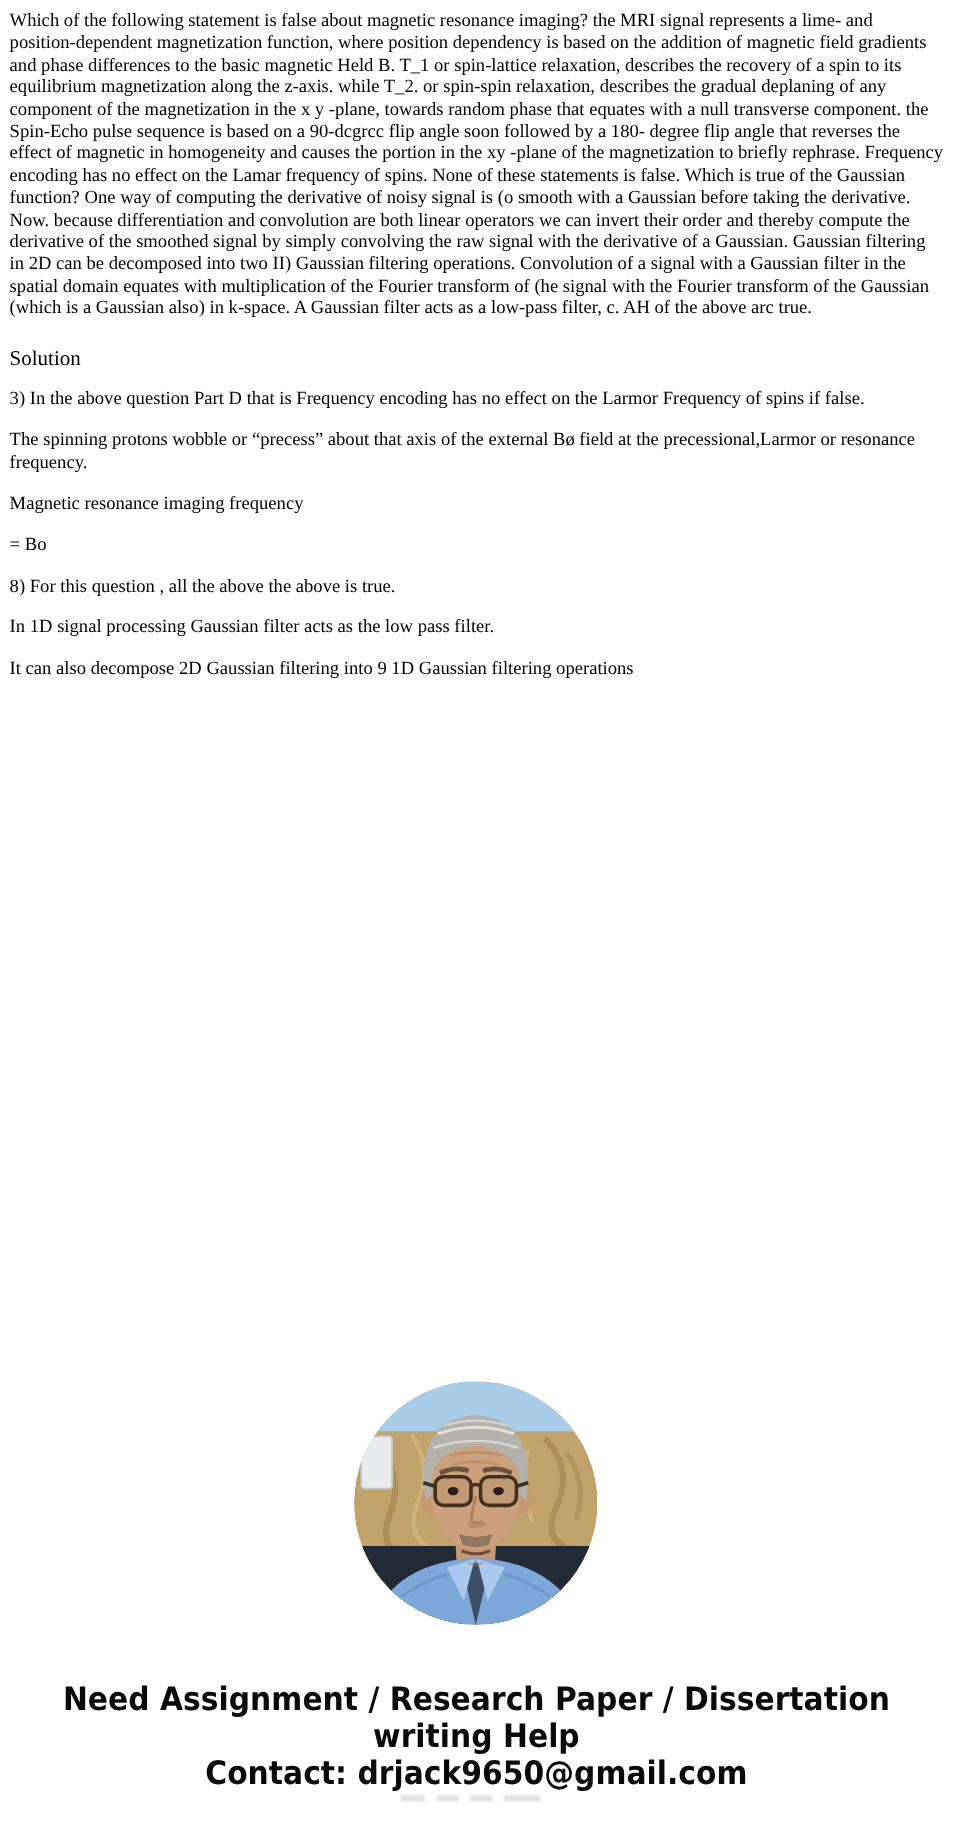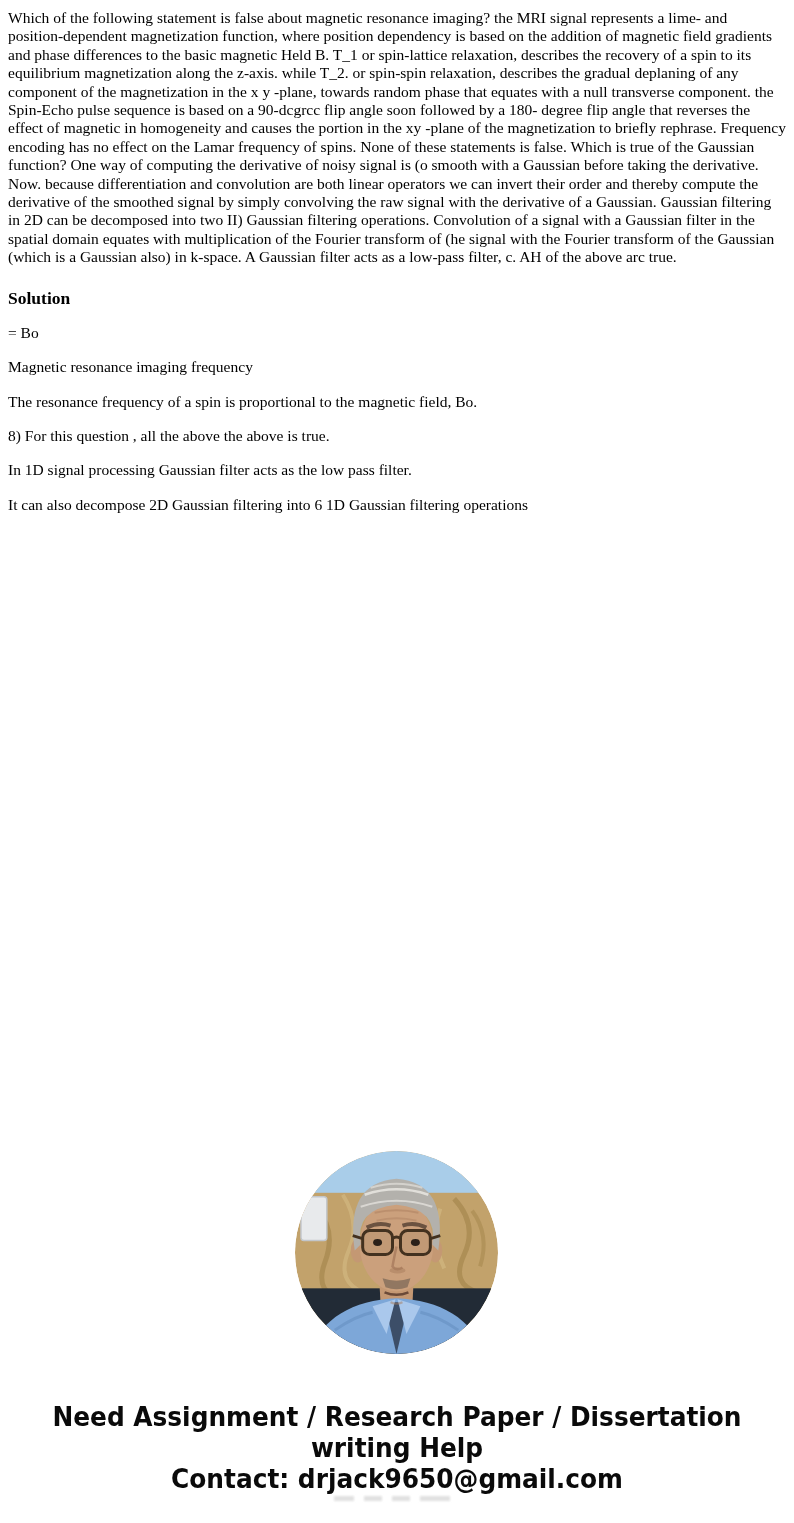--- a/index.html
+++ b/index.html
@@ -18,21 +18,21 @@
     padding: 9px 8px 0 8px;
   }
   .q-para {
     font-size: 15.5px;
     line-height: 18.4px;
     margin: 0;
     text-align: left;
   }
   .solution-heading {
     font-size: 17.5px;
-    font-weight: bold;
+    font-weight: normal;
     margin: 21px 0 0 0;
     line-height: 20px;
   }
   .s-para {
     font-size: 15.5px;
     line-height: 18.4px;
     margin: 16px 0 0 0;
   }
   .avatar {
     position: absolute;
@@ -69,26 +69,27 @@
     display: inline-block;
   }
   .wm1 { width: 20px; } .wm2 { width: 18px; } .wm3 { width: 18px; } .wm4 { width: 30px; }
 </style>
 </head>
 <body>
 
 <div class="doc">
   <p class="q-para">Which of the following statement is false about magnetic resonance imaging? the MRI signal represents a lime- and position-dependent magnetization function, where position dependency is based on the addition of magnetic field gradients and phase differences to the basic magnetic Held B. T_1 or spin-lattice relaxation, describes the recovery of a spin to its equilibrium magnetization along the z-axis. while T_2. or spin-spin relaxation, describes the gradual deplaning of any component of the magnetization in the x y -plane, towards random phase that equates with a null transverse component. the Spin-Echo pulse sequence is based on a 90-dcgrcc flip angle soon followed by a 180- degree flip angle that reverses the effect of magnetic in homogeneity and causes the portion in the xy -plane of the magnetization to briefly rephrase. Frequency encoding has no effect on the Lamar frequency of spins. None of these statements is false. Which is true of the Gaussian function? One way of computing the derivative of noisy signal is (o smooth with a Gaussian before taking the derivative. Now. because differentiation and convolution are both linear operators we can invert their order and thereby compute the derivative of the smoothed signal by simply convolving the raw signal with the derivative of a Gaussian. Gaussian filtering in 2D can be decomposed into two II) Gaussian filtering operations. Convolution of a signal with a Gaussian filter in the spatial domain equates with multiplication of the Fourier transform of (he signal with the Fourier transform of the Gaussian (which is a Gaussian also) in k-space. A Gaussian filter acts as a low-pass filter, c. AH of the above arc true.</p>
   <h2 class="solution-heading">Solution</h2>
+  <p class="s-para">3) In the above question Part D that is Frequency encoding has no effect on the Larmor Frequency of spins if false.</p>
+  <p class="s-para">The spinning protons wobble or “precess” about that axis of the external Bø field at the precessional,Larmor or resonance frequency.</p>
+  <p class="s-para">Magnetic resonance imaging frequency</p>
   <p class="s-para">= Bo</p>
-  <p class="s-para">Magnetic resonance imaging frequency</p>
-  <p class="s-para">The resonance frequency of a spin is proportional to the magnetic field, Bo.</p>
   <p class="s-para">8) For this question , all the above the above is true.</p>
   <p class="s-para">In 1D signal processing Gaussian filter acts as the low pass filter.</p>
-  <p class="s-para">It can also decompose 2D Gaussian filtering into 6 1D Gaussian filtering operations</p>
+  <p class="s-para">It can also decompose 2D Gaussian filtering into 9 1D Gaussian filtering operations</p>
 </div>
 
 <div class="avatar">
   <svg viewBox="0 0 204 204">
     <defs>
       <clipPath id="avclip">
           <circle cx="102" cy="102" r="102"></circle>
         </clipPath>
     </defs>
     <g clip-path="url(#avclip)">

